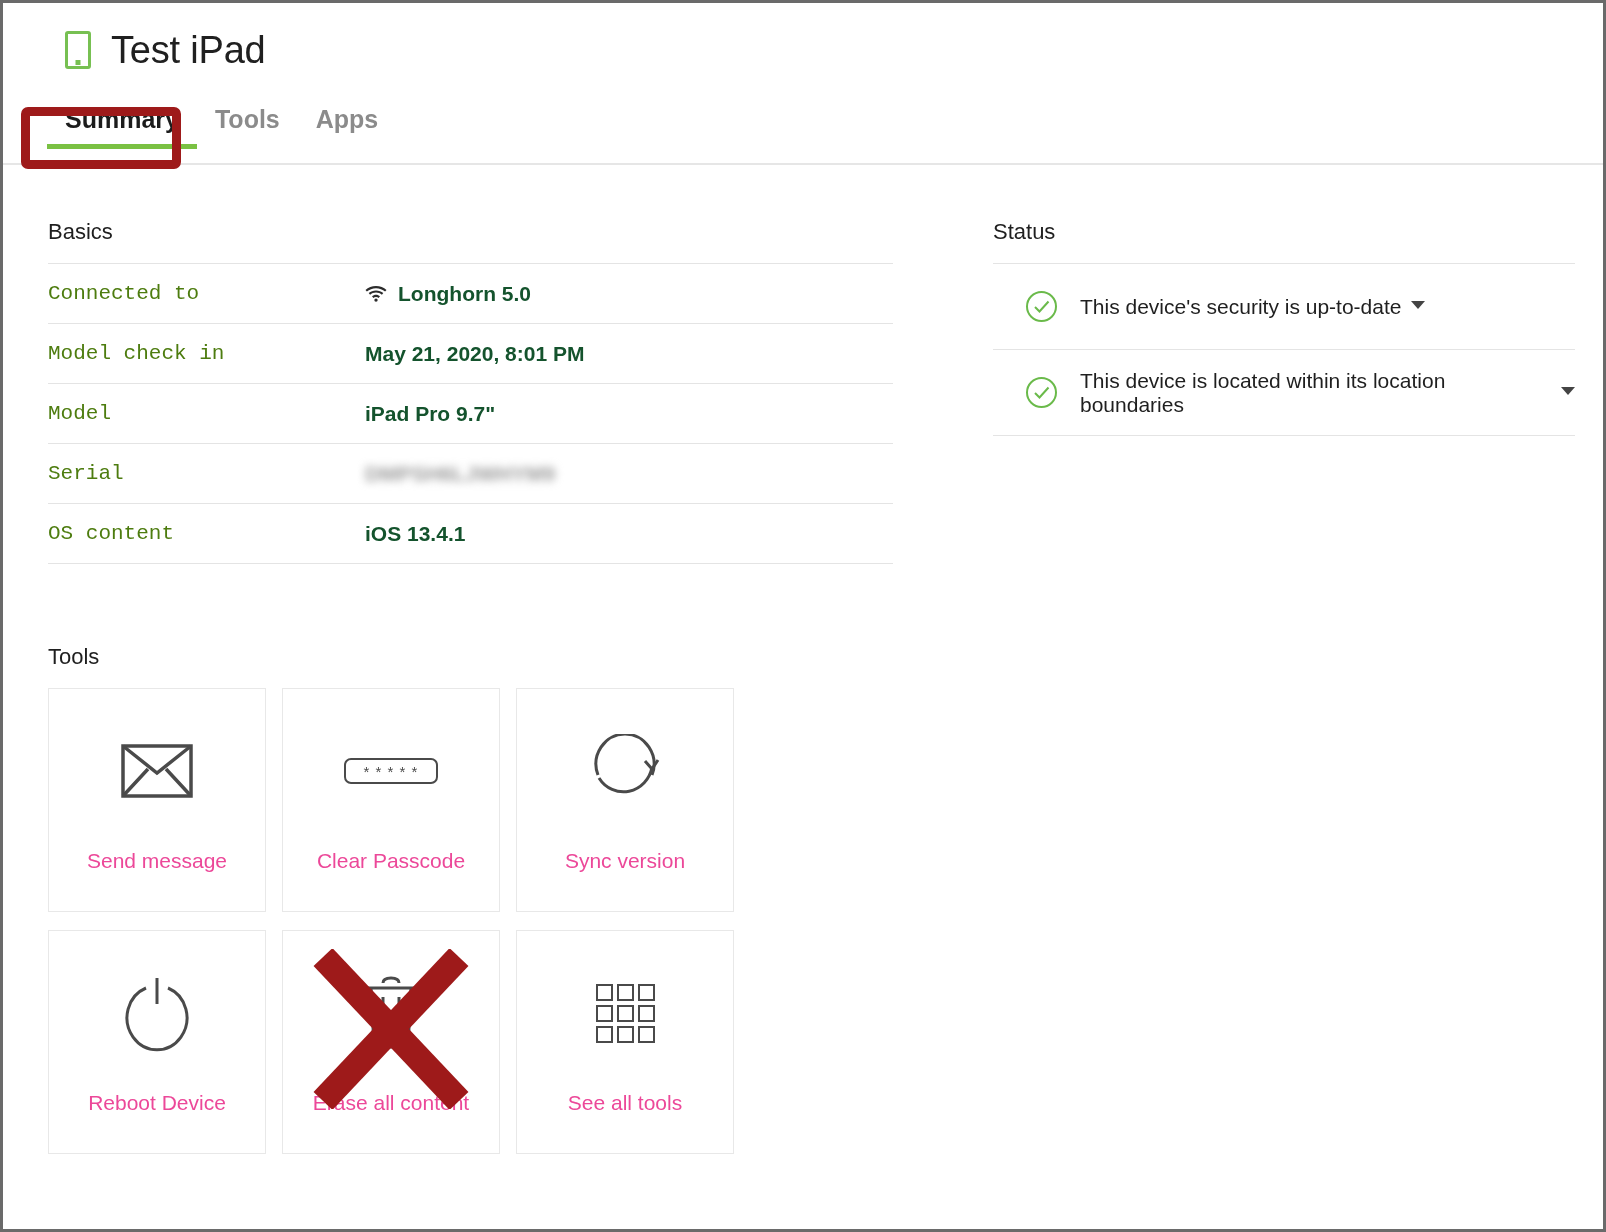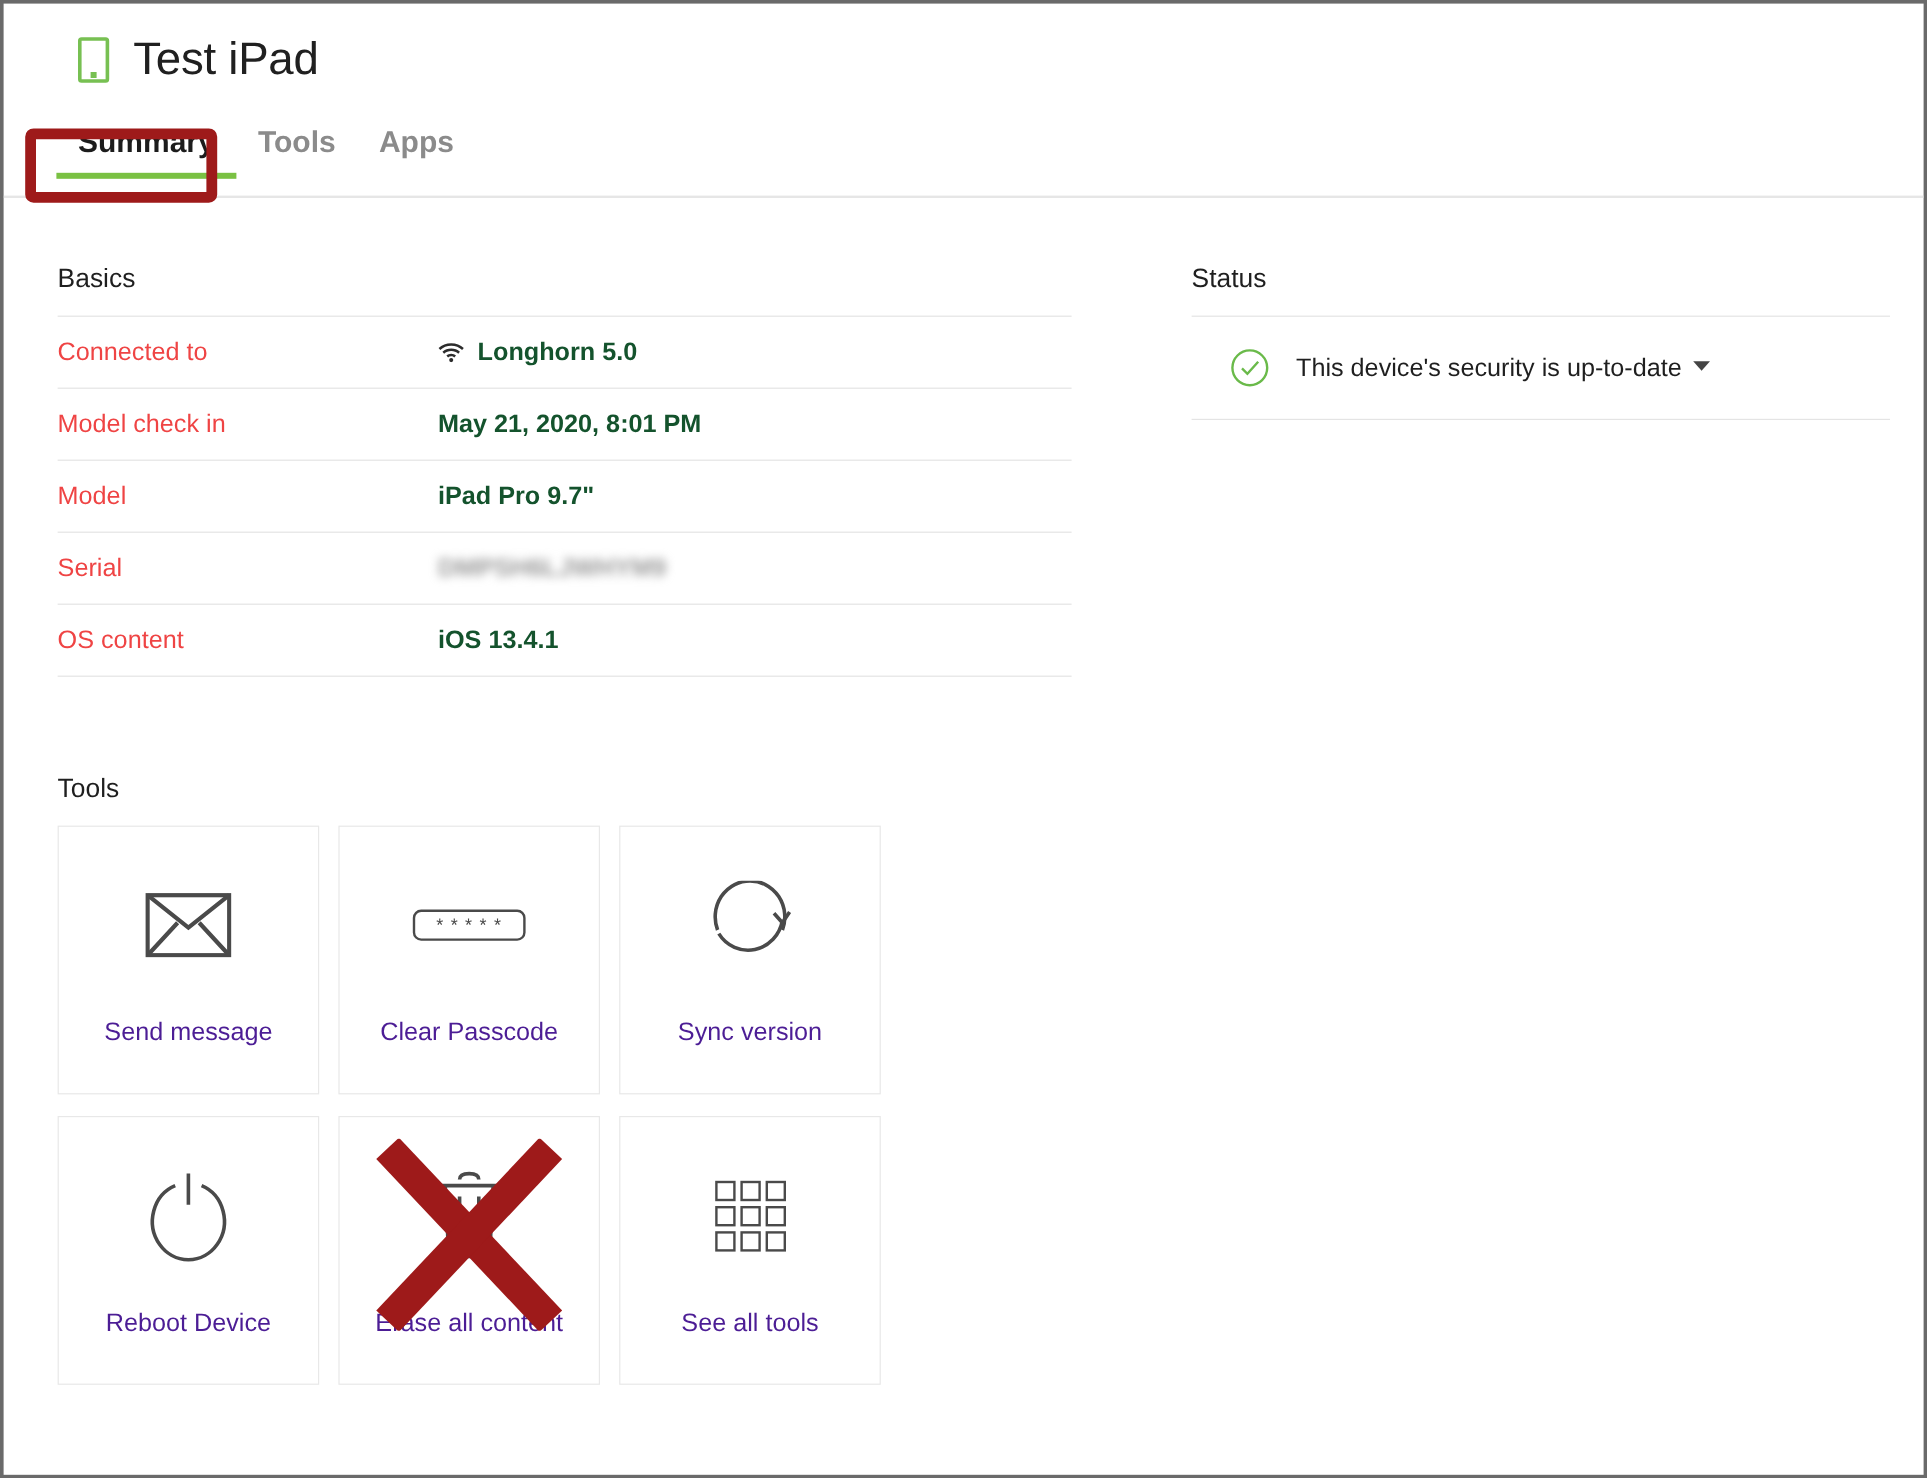--- a/index.html
+++ b/index.html
@@ -142,22 +142,23 @@
   }
   .basics-row {
     display: flex;
     align-items: center;
     height: 59px;
     border-bottom: 1px solid #e4e4e4;
   }
   .basics-label {
     width: 317px;
     font-size: 21px;
-    color: #ef4444;
+    color: #4d7c0f;
     flex: none;
+    font-family: Liberation Mono, monospace;
   }
   .basics-value {
     font-size: 21px;
     color: #14532d;
     display: flex;
     align-items: center;
     font-weight: bold;
   }
   .basics-value.blurred {
     color: #9a9a9a;
@@ -227,21 +228,21 @@
   }
   .tool-icon {
     height: 120px;
     display: flex;
     align-items: center;
     justify-content: center;
     margin-top: 22px;
   }
   .tool-label {
     font-size: 21px;
-    color: #4c1d95;
+    color: #ec4899;
     text-align: center;
     margin-top: 18px;
   }
   
   .x-annotation {
     position: absolute;
     left: 50%;
     top: 18px;
     transform: translateX(-50%);
     width: 160px;
@@ -432,18 +433,28 @@
           <span class="check-icon">
             <svg width="33" height="33" viewBox="0 0 33 33">
               <circle cx="16.5" cy="16.5" r="14.5" fill="none" stroke="#6aba4a" stroke-width="2"></circle>
               <path d="M10 17 L14.5 21.5 L23.5 11.5" fill="none" stroke="#6aba4a" stroke-width="2"></path>
             </svg>
           </span>
           <span class="status-text">This device's security is up-to-date</span>
           <span class="caret"></span>
         </div>
 
+        <div class="status-row">
+          <span class="check-icon">
+            <svg width="33" height="33" viewBox="0 0 33 33">
+              <circle cx="16.5" cy="16.5" r="14.5" fill="none" stroke="#6aba4a" stroke-width="2"></circle>
+              <path d="M10 17 L14.5 21.5 L23.5 11.5" fill="none" stroke="#6aba4a" stroke-width="2"></path>
+            </svg>
+          </span>
+          <span class="status-text">This device is located within its location boundaries</span>
+          <span class="caret"></span>
+        </div>
 
       </div>
     </div>
 
   </div>
 </div>
 
 </body></html>

